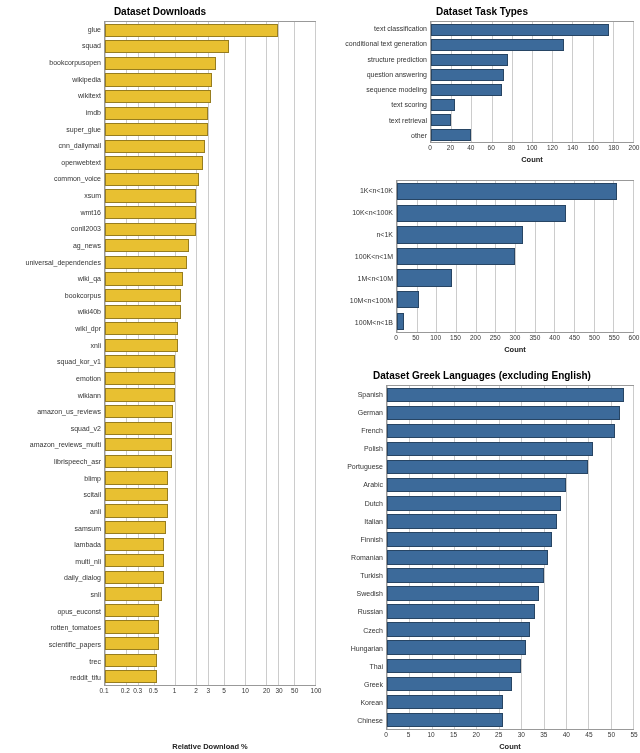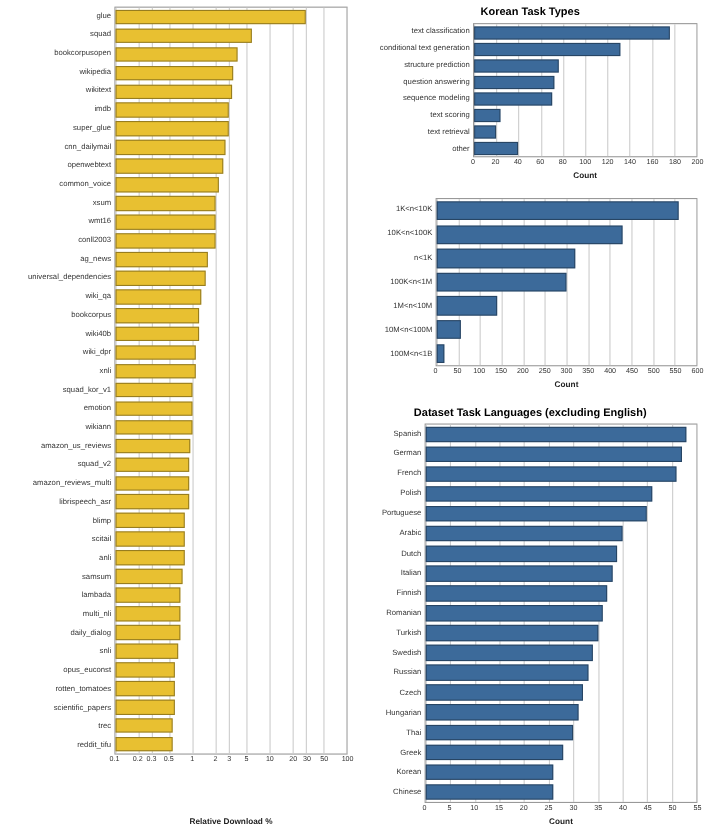--- a/index.html
+++ b/index.html
@@ -93,20 +93,21 @@
     text-align: center;
     margin-top: 2px;
   }
 </style>
 </head>
 <body>
 
 <div class="page">
 
   <div class="left chart">
+    <div class="chart-title">Dataset Downloads</div>
     <div style="display:flex; flex:1 1 auto; min-height:0;">
       <div id="dl-labels" style="width:100px; display:flex; flex-direction:column;">
           <div class="bar-label" style="flex: 1 1 0px; display: flex; align-items: center; justify-content: flex-end;">glue</div>
           <div class="bar-label" style="flex: 1 1 0px; display: flex; align-items: center; justify-content: flex-end;">squad</div>
           <div class="bar-label" style="flex: 1 1 0px; display: flex; align-items: center; justify-content: flex-end;">bookcorpusopen</div>
           <div class="bar-label" style="flex: 1 1 0px; display: flex; align-items: center; justify-content: flex-end;">wikipedia</div>
           <div class="bar-label" style="flex: 1 1 0px; display: flex; align-items: center; justify-content: flex-end;">wikitext</div>
           <div class="bar-label" style="flex: 1 1 0px; display: flex; align-items: center; justify-content: flex-end;">imdb</div>
           <div class="bar-label" style="flex: 1 1 0px; display: flex; align-items: center; justify-content: flex-end;">super_glue</div>
           <div class="bar-label" style="flex: 1 1 0px; display: flex; align-items: center; justify-content: flex-end;">cnn_dailymail</div>
@@ -305,21 +306,21 @@
     </div>
     <div style="display:flex;margin-top:44px;">
       <div style="width:100px;"></div>
       <div class="x-label" style="flex:1;">Relative Download %</div>
     </div>
   </div>
 
   <div class="right">
 
     <div class="chart" style="height:158px; display:flex; flex-direction:column;">
-      <div class="chart-title">Korean Task Types</div>
+      <div class="chart-title">Dataset Task Types</div>
       <div style="display:flex; flex:1 1 auto; min-height:0;">
         <div id="tt-labels" style="width:100px; display:flex; flex-direction:column;">
             <div class="bar-label" style="flex: 1 1 0px; display: flex; align-items: center; justify-content: flex-end;">text classification</div>
             <div class="bar-label" style="flex: 1 1 0px; display: flex; align-items: center; justify-content: flex-end;">conditional text generation</div>
             <div class="bar-label" style="flex: 1 1 0px; display: flex; align-items: center; justify-content: flex-end;">structure prediction</div>
             <div class="bar-label" style="flex: 1 1 0px; display: flex; align-items: center; justify-content: flex-end;">question answering</div>
             <div class="bar-label" style="flex: 1 1 0px; display: flex; align-items: center; justify-content: flex-end;">sequence modeling</div>
             <div class="bar-label" style="flex: 1 1 0px; display: flex; align-items: center; justify-content: flex-end;">text scoring</div>
             <div class="bar-label" style="flex: 1 1 0px; display: flex; align-items: center; justify-content: flex-end;">text retrieval</div>
             <div class="bar-label" style="flex: 1 1 0px; display: flex; align-items: center; justify-content: flex-end;">other</div>
@@ -462,21 +463,21 @@
             <div class="x-tick" style="left: 100%;">600</div>
           </div>
       </div>
       <div style="display:flex;">
         <div style="width:66px;"></div>
         <div class="x-label" style="flex:1;">Count</div>
       </div>
     </div>
 
     <div class="chart" style="flex:1; display:flex; flex-direction:column; min-height:0;">
-      <div class="chart-title">Dataset Task Languages (excluding English)</div>
+      <div class="chart-title">Dataset Greek Languages (excluding English)</div>
       <div style="display:flex; flex:1 1 auto; min-height:0;">
         <div id="lg-labels" style="width:56px; display:flex; flex-direction:column;">
             <div class="bar-label" style="flex: 1 1 0px; display: flex; align-items: center; justify-content: flex-end;">Spanish</div>
             <div class="bar-label" style="flex: 1 1 0px; display: flex; align-items: center; justify-content: flex-end;">German</div>
             <div class="bar-label" style="flex: 1 1 0px; display: flex; align-items: center; justify-content: flex-end;">French</div>
             <div class="bar-label" style="flex: 1 1 0px; display: flex; align-items: center; justify-content: flex-end;">Polish</div>
             <div class="bar-label" style="flex: 1 1 0px; display: flex; align-items: center; justify-content: flex-end;">Portuguese</div>
             <div class="bar-label" style="flex: 1 1 0px; display: flex; align-items: center; justify-content: flex-end;">Arabic</div>
             <div class="bar-label" style="flex: 1 1 0px; display: flex; align-items: center; justify-content: flex-end;">Dutch</div>
             <div class="bar-label" style="flex: 1 1 0px; display: flex; align-items: center; justify-content: flex-end;">Italian</div>

